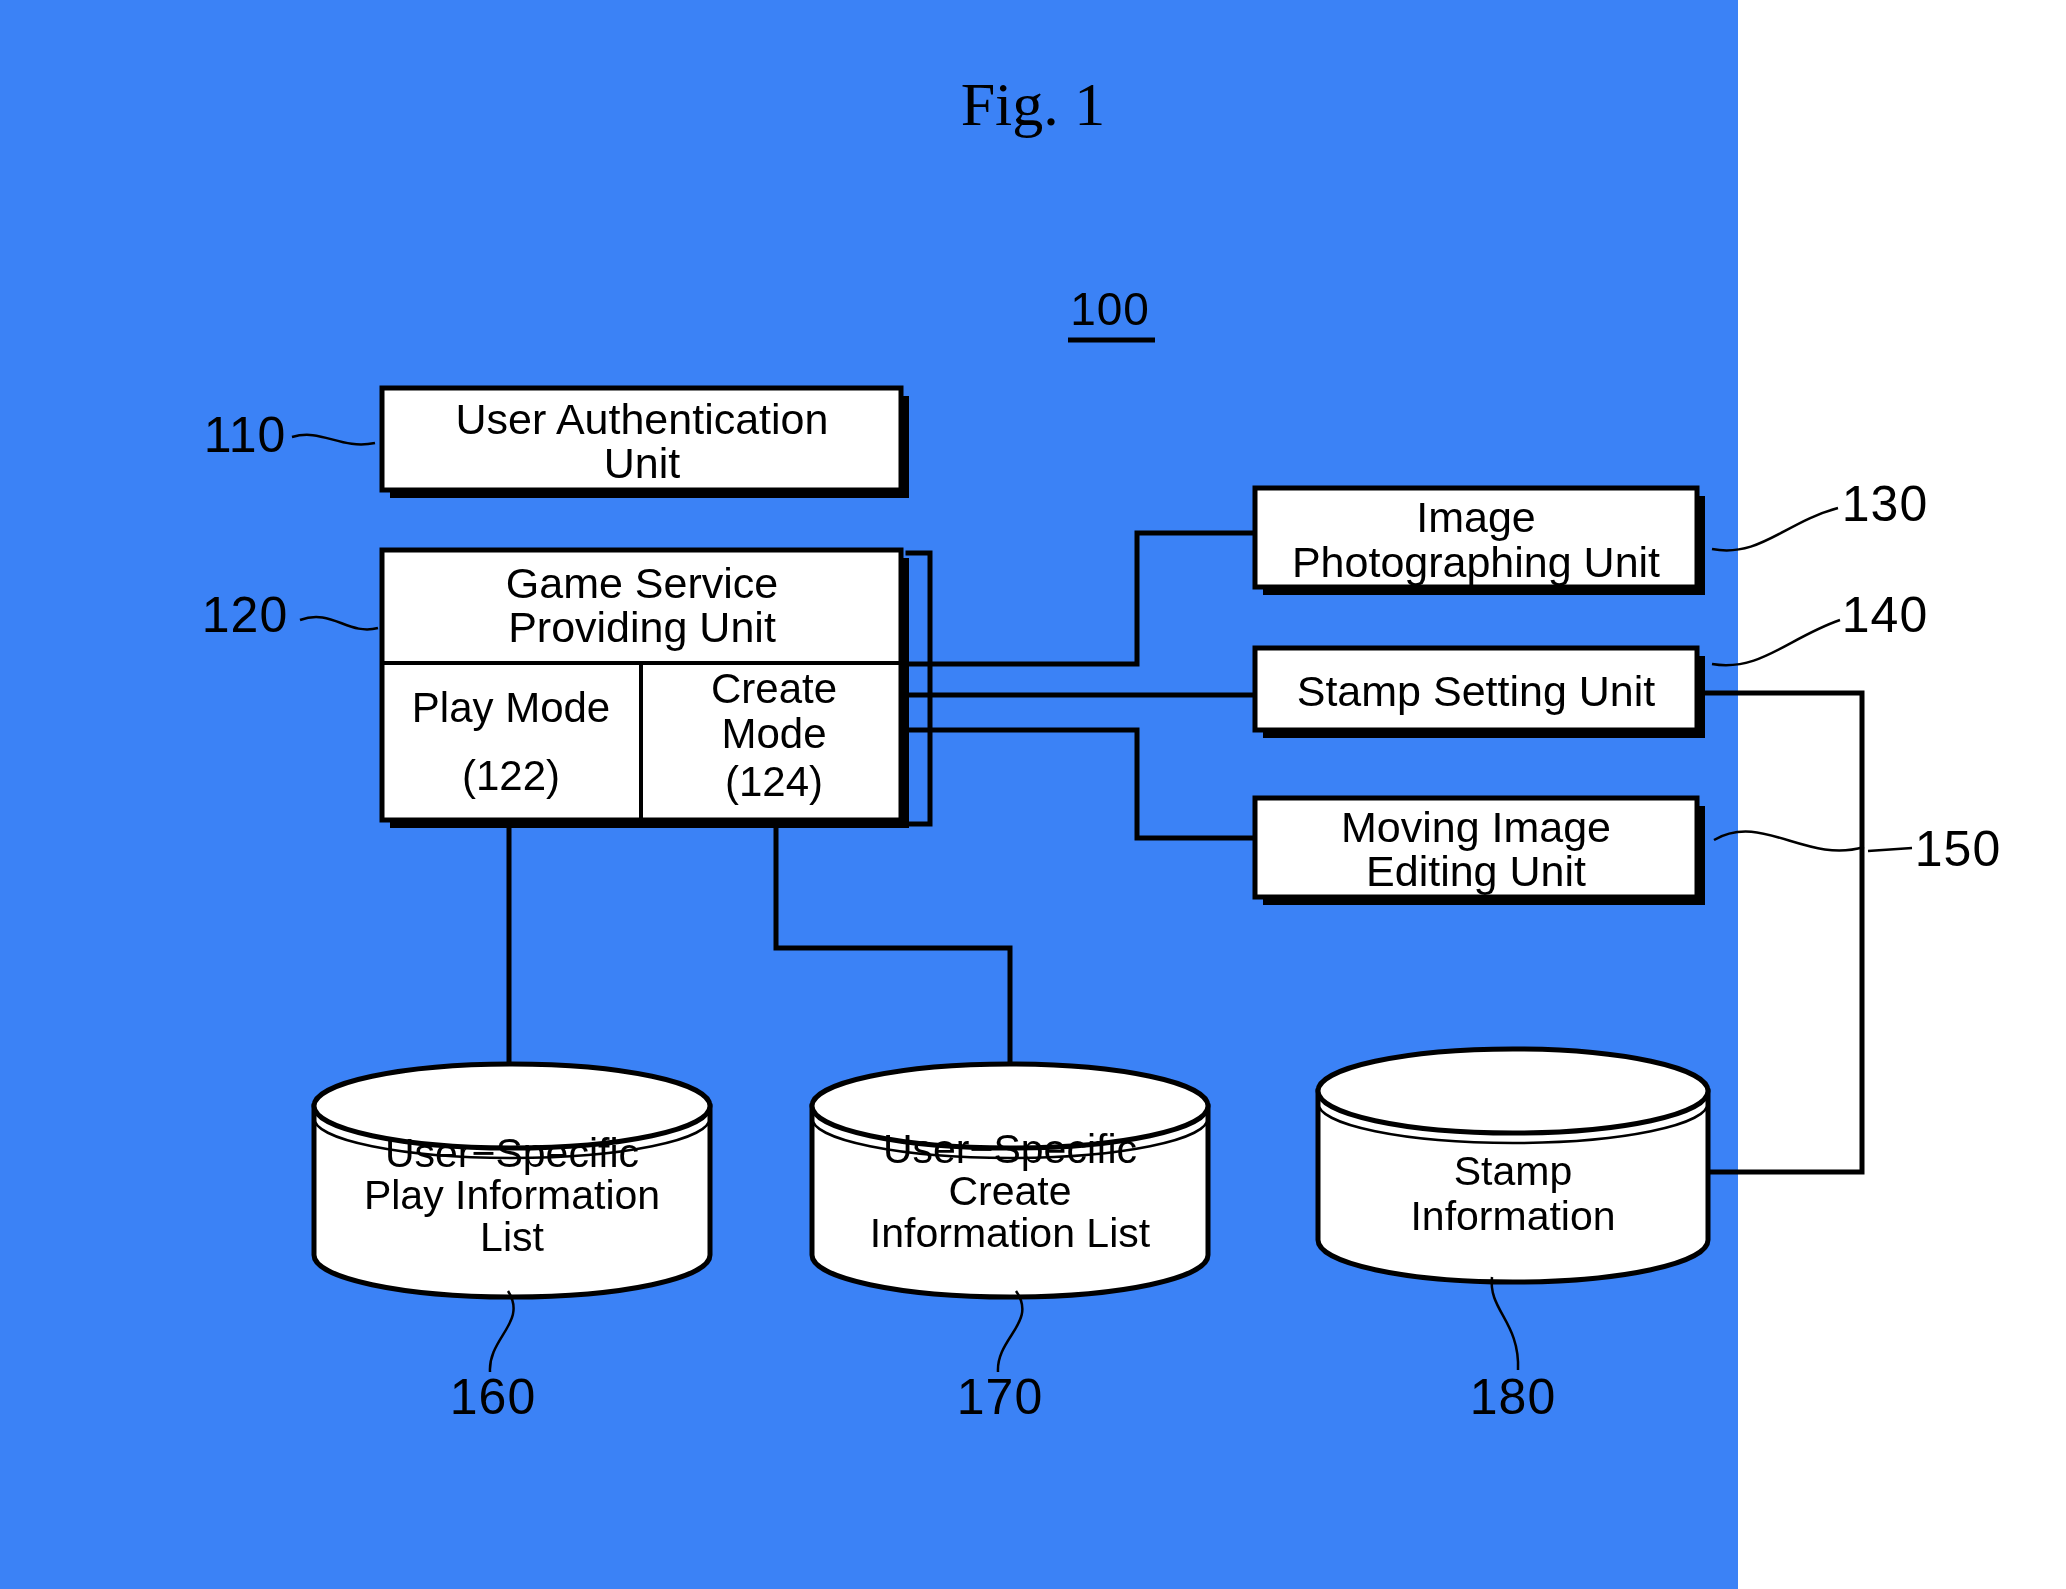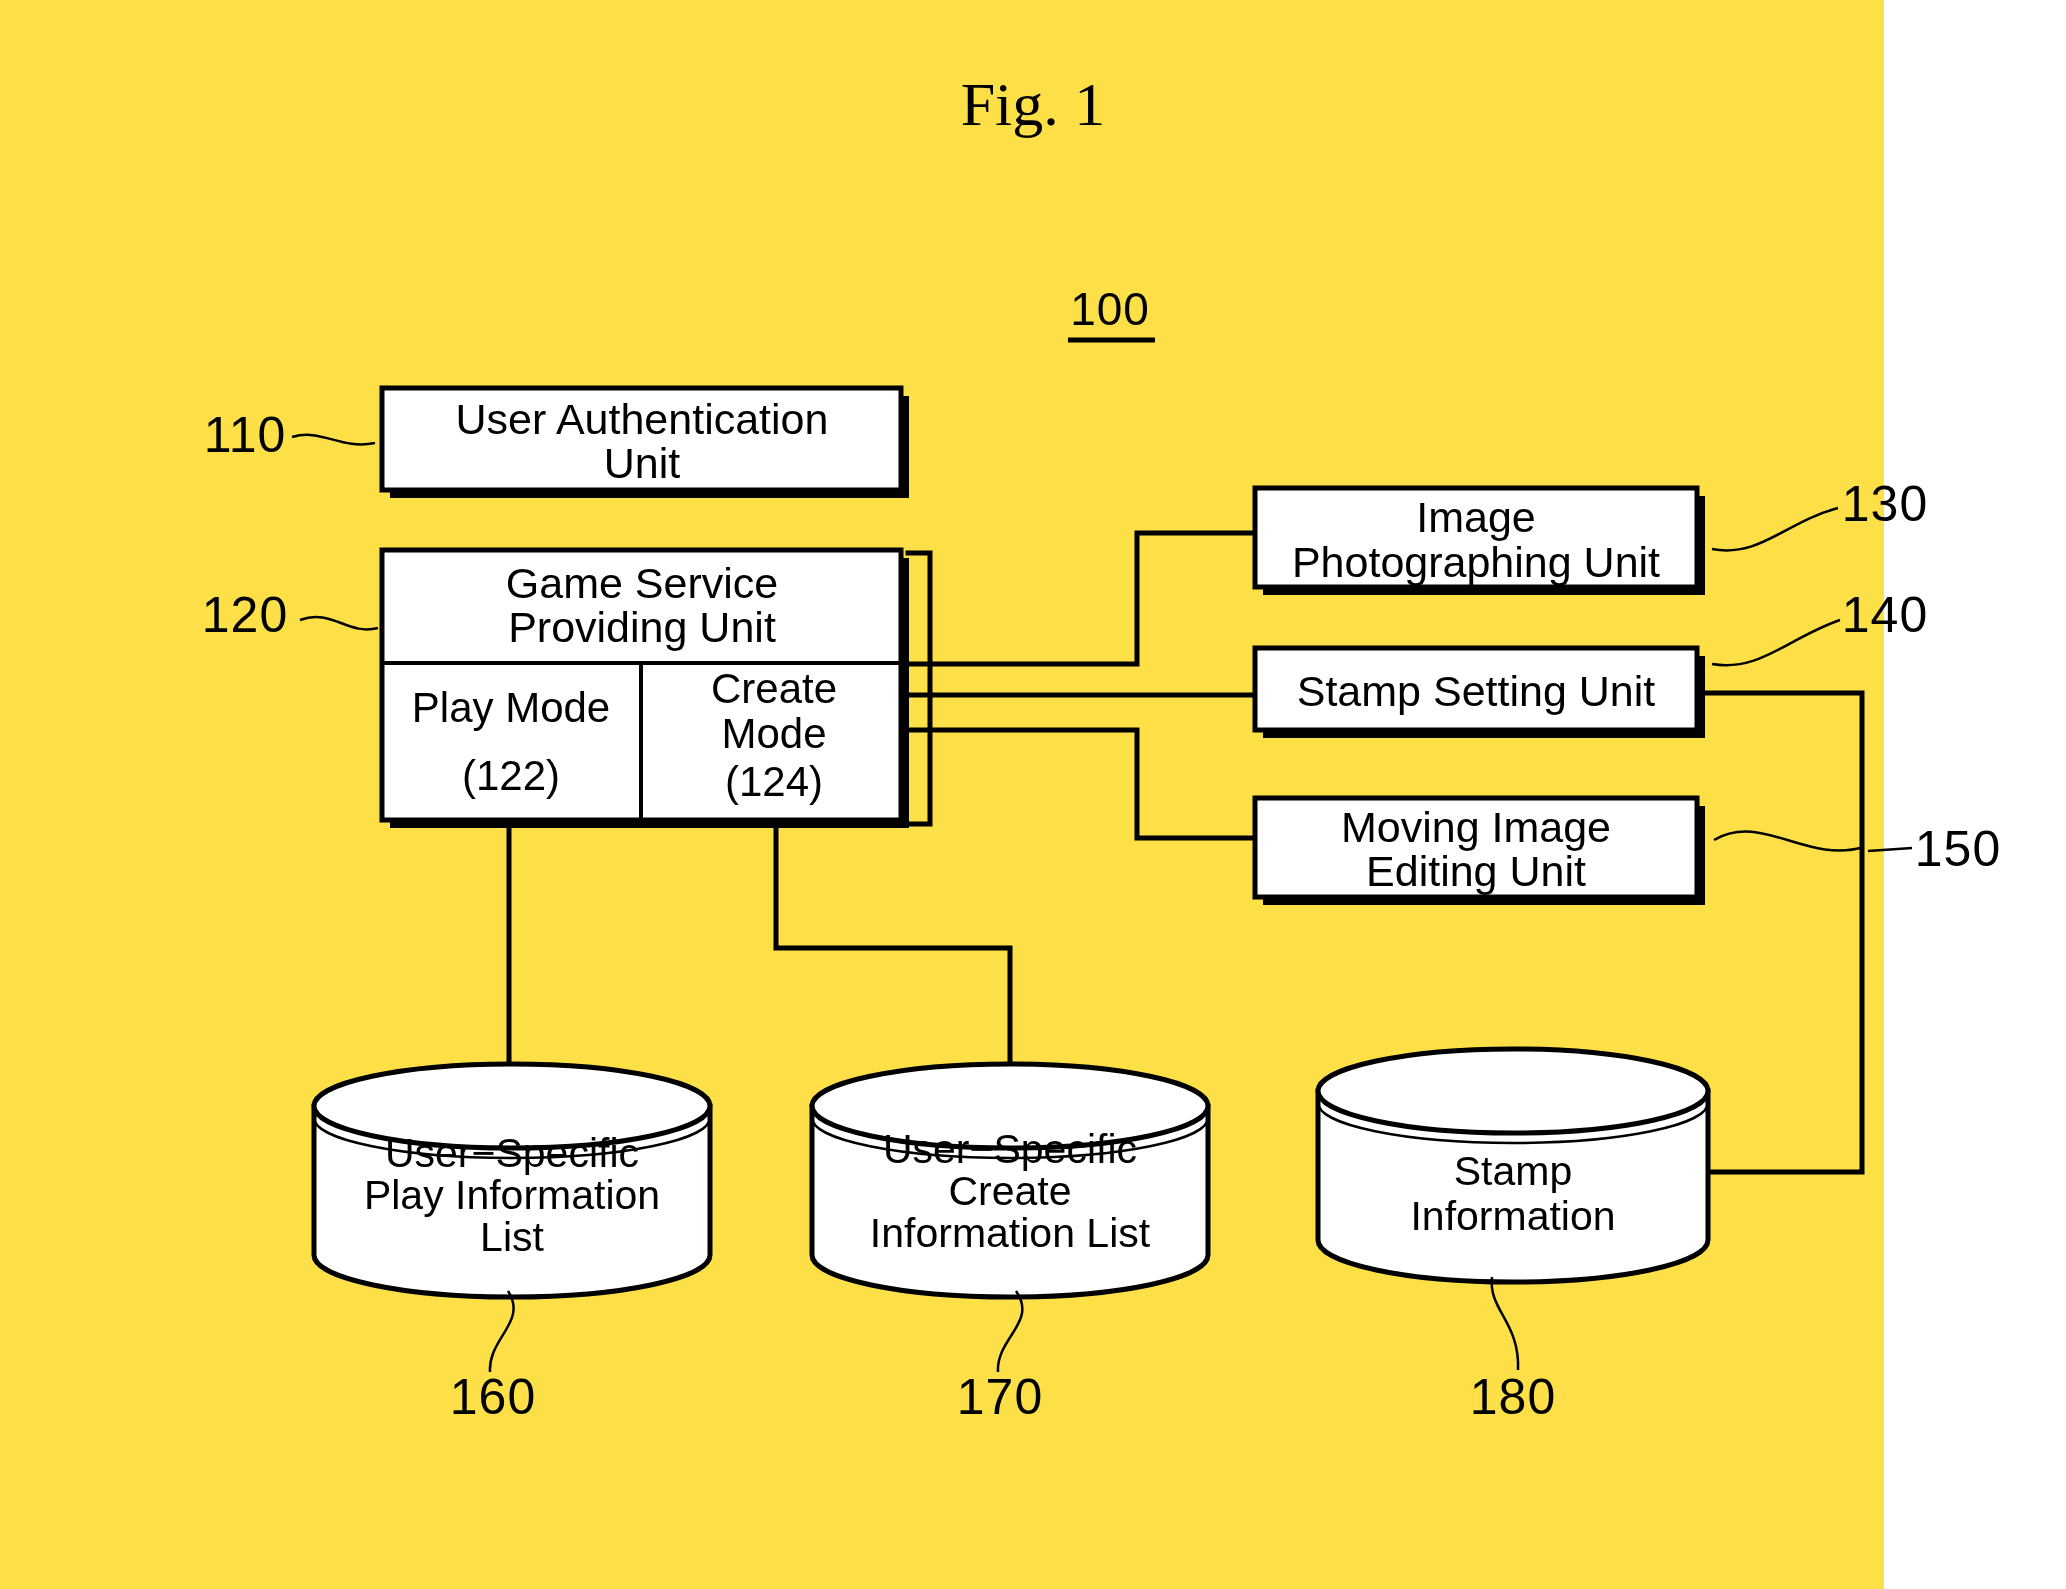--- a/index.html
+++ b/index.html
@@ -9,23 +9,23 @@
   }
   body {
     width: 2066px;
     height: 1589px;
     font-family: "Liberation Sans", sans-serif;
     overflow: hidden;
     position: relative;
   }
   #figure-root {
     position: relative;
-    width: 1884px;
+    width: 1738px;
     height: 1589px;
-    background: #fde047;
+    background: #3b82f6;
   }
   svg#diagram {
     position: absolute;
     top: 0;
     left: 0;
     width: 2066px;
     height: 1589px;
     display: block;
   }
   .fig-title {

